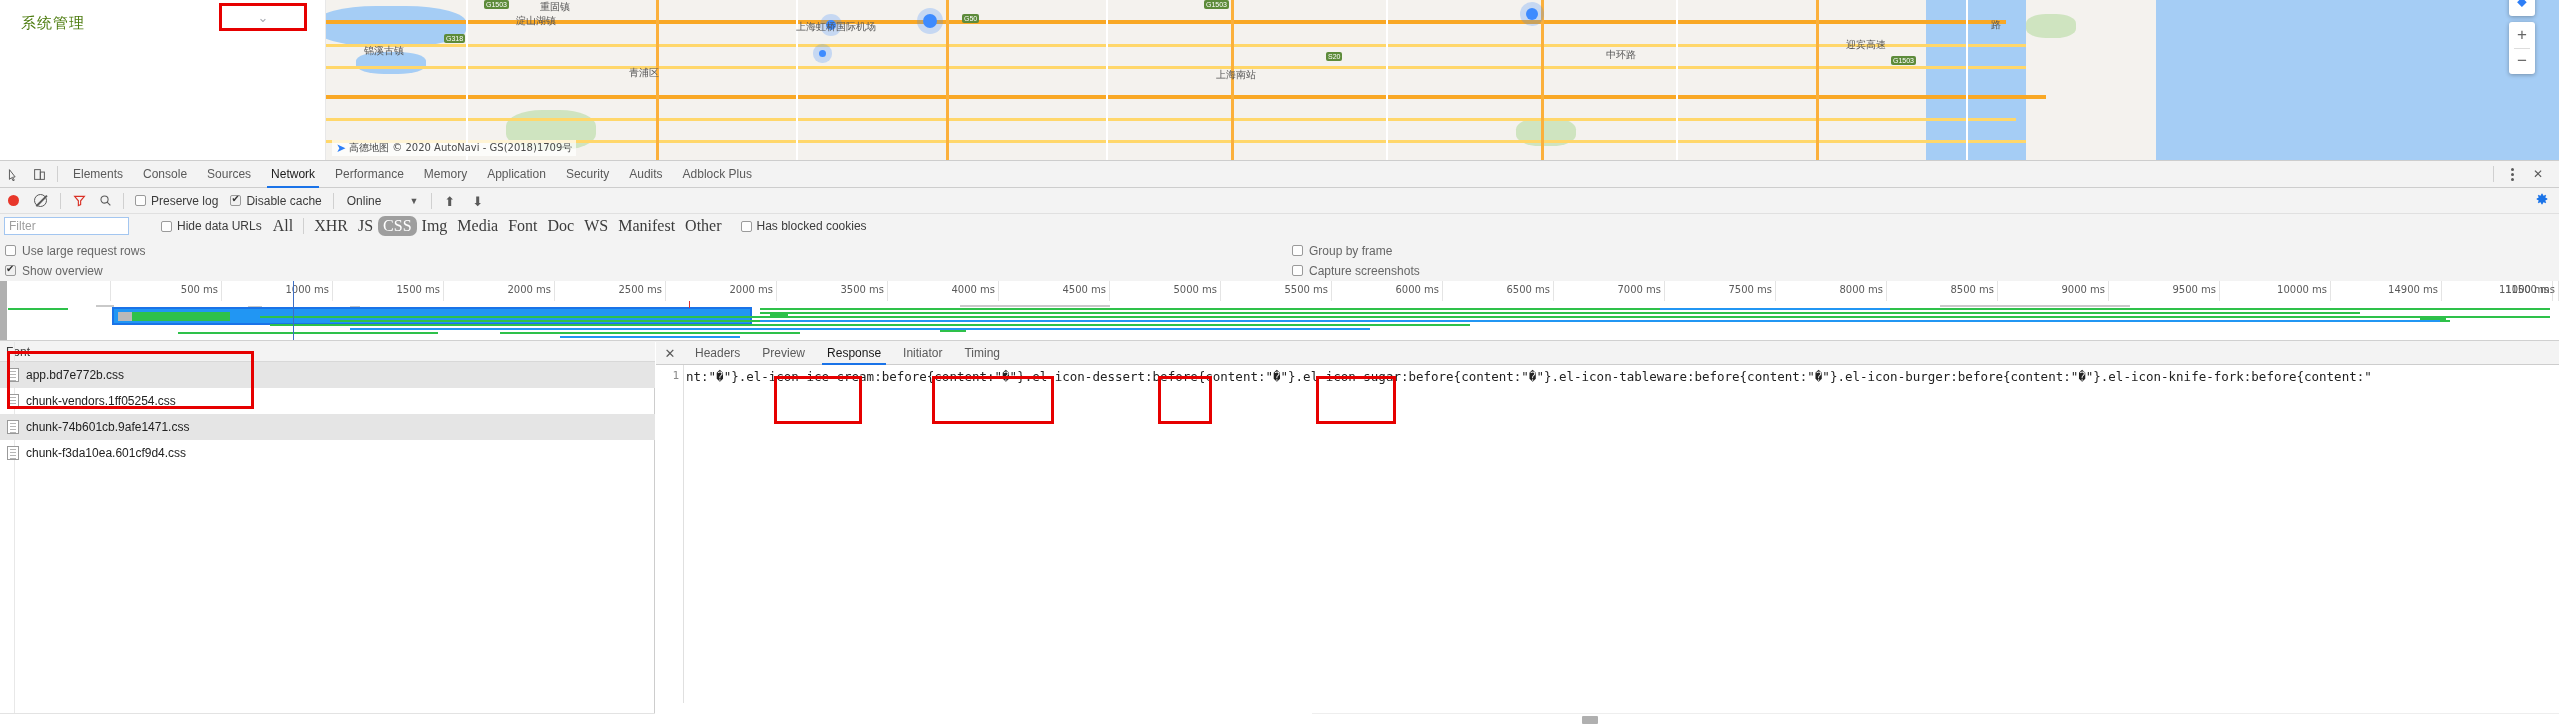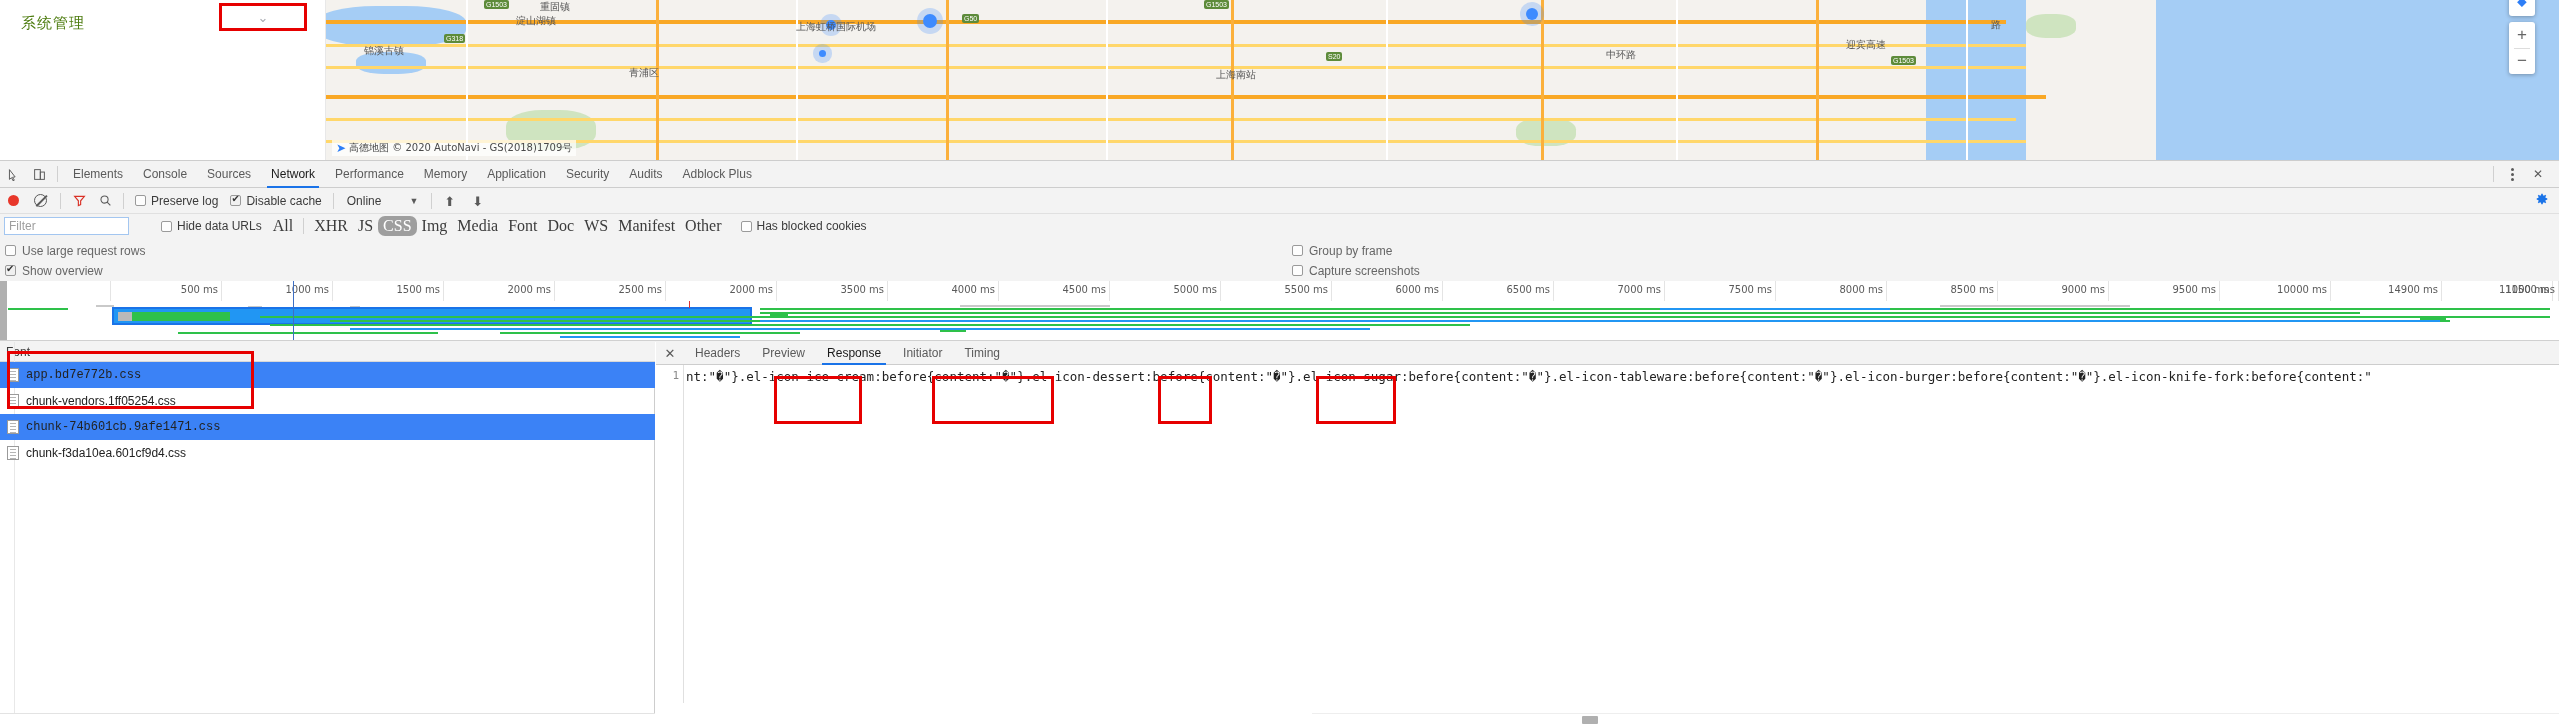--- a/index.html
+++ b/index.html
@@ -120,21 +120,21 @@
   .bar.grey { background:#c9c9c9; }
   #ov-playhead { position:absolute; top:0; width:1px; height:60px; background:#3d6fc4; }
   #ov-redmark { position:absolute; width:1px; height:7px; background:#e03030; }
 
   
   #bottom { position:absolute; left:0; top:181px; width:2559px; height:383px; background:#fff; }
   #req-list { position:absolute; left:0; top:0; width:655px; height:383px; background:#fff; border-right:1px solid #cdcdcd; }
   #req-head { position:absolute; left:0; top:0; width:655px; height:20px; background:#f3f3f3; border-bottom:1px solid #d8d8d8; }
   #req-head span { position:absolute; left:6px; top:3px; font-size:12px; color:#3c3c3c; }
   .req-row { position:absolute; left:0; width:655px; height:26px; display:flex; align-items:center; gap:7px; padding-left:7px; font-size:12px; color:#222; }
-  .req-row.alt { background:#3b82f6;font-family:Liberation Mono, monospace; }
+  .req-row.alt { background:#e5e5e5; }
   .file-ic { width:12px; height:14px; border:1px solid #9a9a9a; background:#fff; position:relative; flex:none; }
   .file-ic::before { content:""; position:absolute; left:2px; top:2px; right:2px; height:1px; background:#b5b5b5; box-shadow:0 3px 0 #b5b5b5, 0 6px 0 #b5b5b5, 0 9px 0 #b5b5b5; }
   #red-box-files { position:absolute; left:7px; top:9px; width:247px; height:58px; border:3px solid #e60000; pointer-events:none; }
 
   #detail { position:absolute; left:656px; top:0; width:1903px; height:383px; background:#fff; }
   #detail-tabs { position:absolute; left:0; top:0; width:1903px; height:23px; background:#f3f3f3; border-bottom:1px solid #cdcdcd; display:flex; align-items:center; }
   #close-x { width:28px; height:23px; display:flex; align-items:center; justify-content:center; font-size:13px; color:#5a5a5a; }
   .d-tab { height:23px; line-height:23px; padding:0 11px; font-size:12px; color:#5a5a5a; position:relative; white-space:nowrap; }
   .d-tab.active { color:#1a1a1a; }
   .d-tab.active::after { content:""; position:absolute; left:6px; right:6px; bottom:0; height:2px; background:#1a73e8; }

